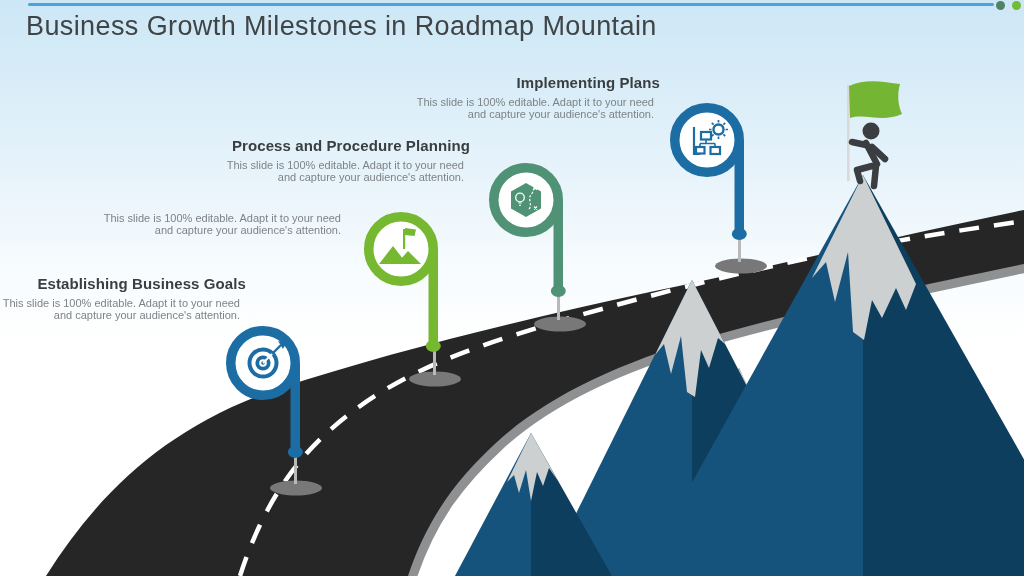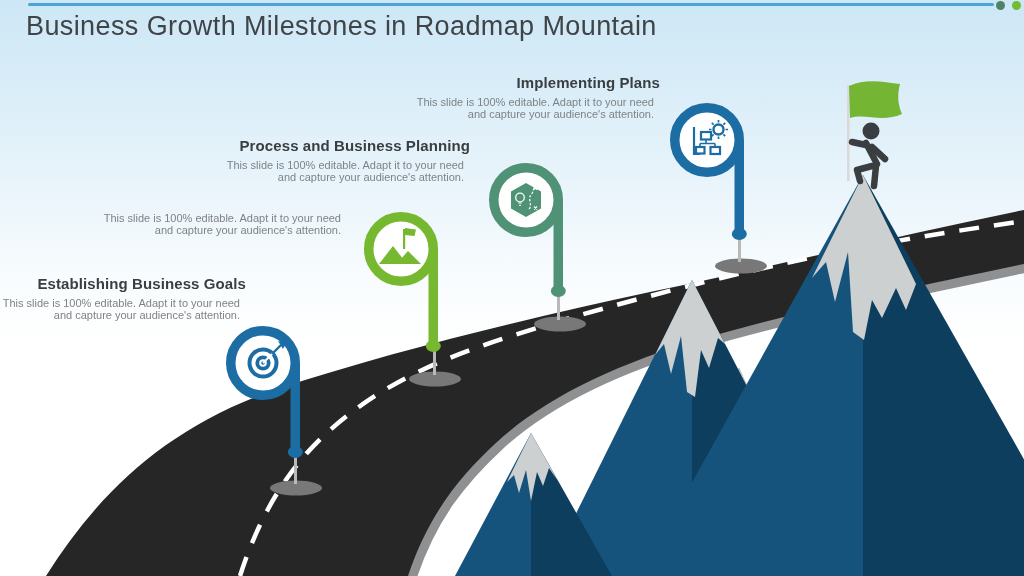--- a/index.html
+++ b/index.html
@@ -160,21 +160,21 @@
   <div id="m1" class="milestone">
     <h3>Establishing Business Goals</h3>
     <p><span>This slide is 100% editable. Adapt it to your need</span><br>
        <span>and capture your audience's attention.</span></p>
   </div>
   <div id="m2" class="milestone">
     <p><span>This slide is 100% editable. Adapt it to your need</span><br>
        <span>and capture your audience's attention.</span></p>
   </div>
   <div id="m3" class="milestone">
-    <h3>Process and Business Planning</h3>
+    <h3>Process and Procedure Planning</h3>
     <p><span>This slide is 100% editable. Adapt it to your need</span><br>
        <span>and capture your audience's attention.</span></p>
   </div>
   <div id="m4" class="milestone">
     <h3>Implementing Plans</h3>
     <p><span>This slide is 100% editable. Adapt it to your need</span><br>
        <span>and capture your audience's attention.</span></p>
   </div>
 
 </div>

